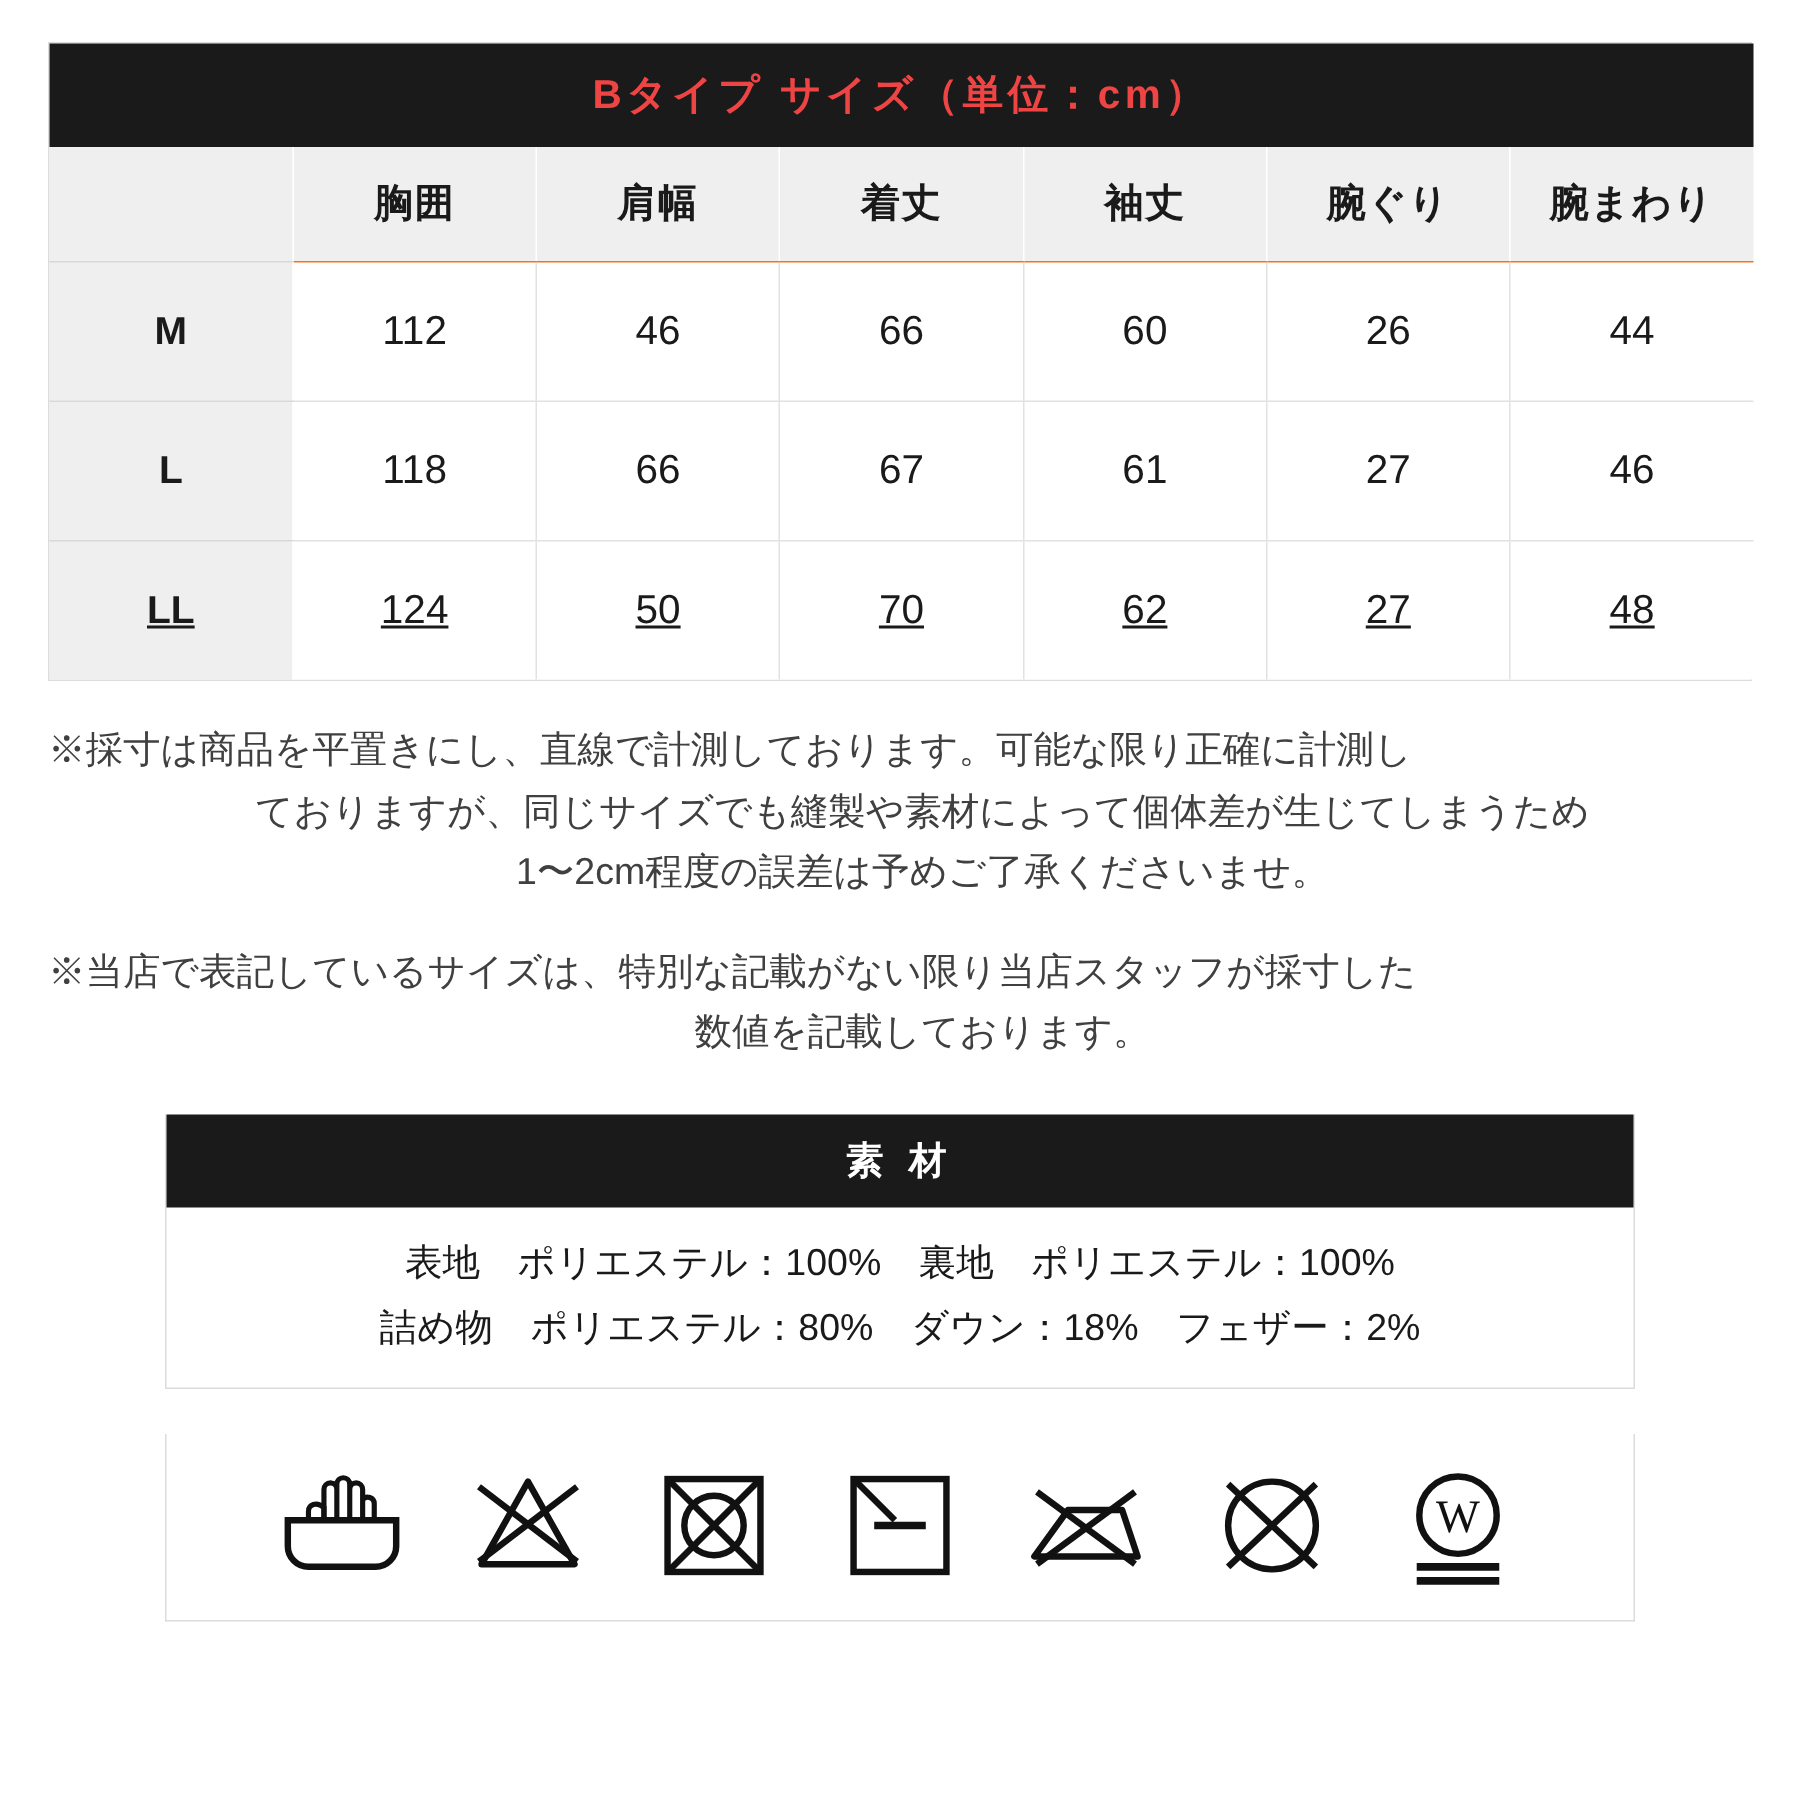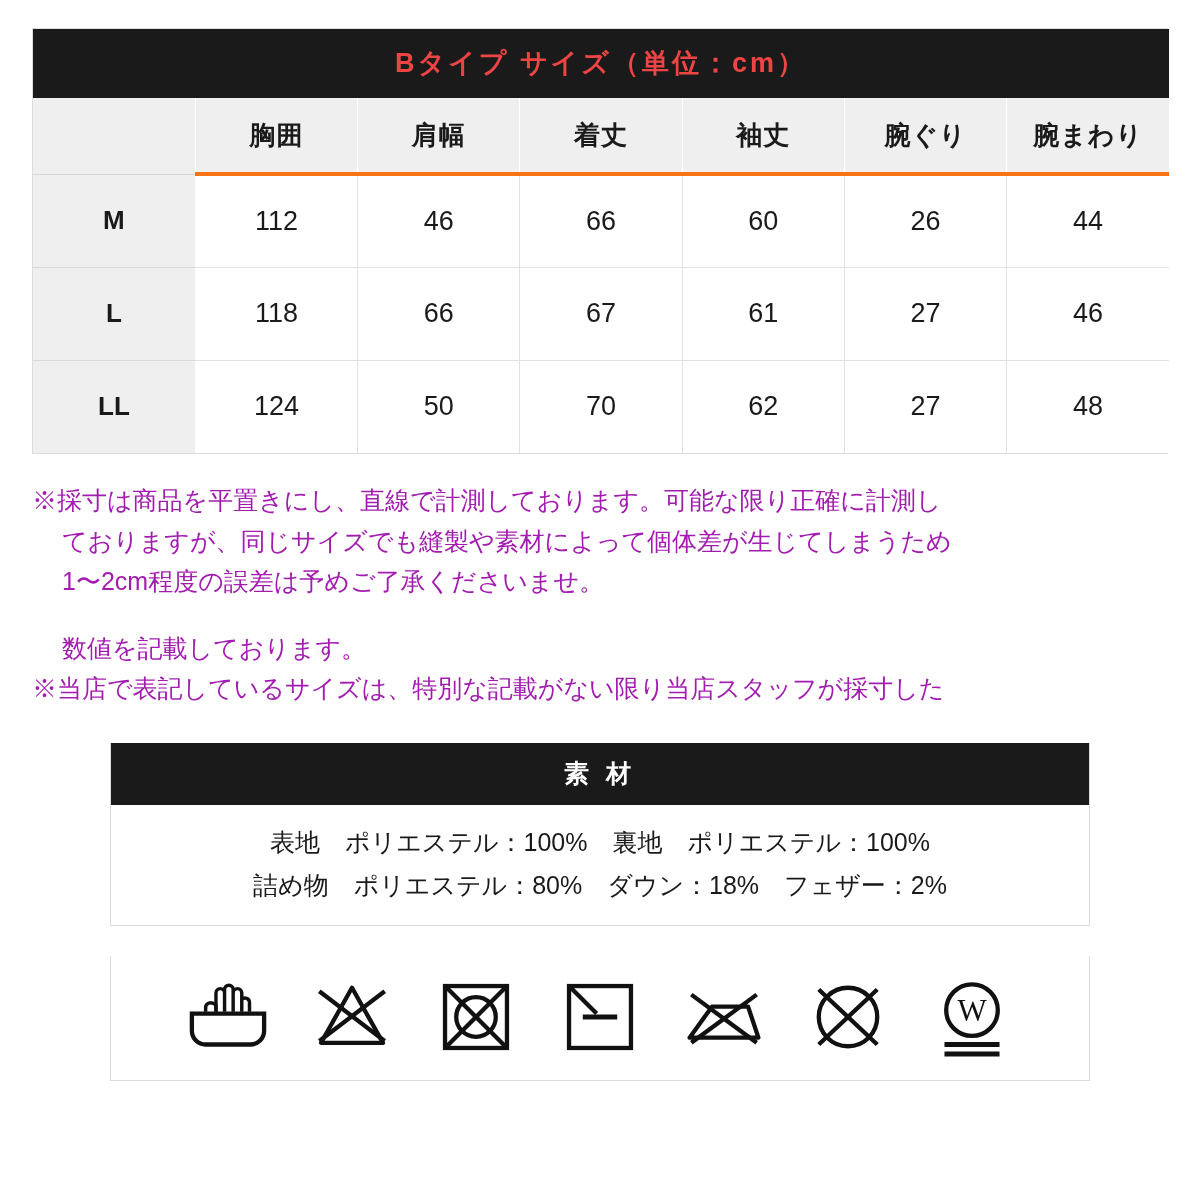--- a/index.html
+++ b/index.html
@@ -36,21 +36,21 @@
     margin-top: 32px;
   }
   .size-table th.col-head {
     background: #efefef;
     color: #1a1a1a;
     font-size: 26px;
     font-weight: bold;
     height: 76px;
     text-align: center;
     border-right: 1px solid #ffffff;
-    border-bottom: 4px solid #f97316;
+    border-bottom: 1px solid #f97316;
     letter-spacing: 1px;
   }
   .size-table th.col-head:last-child { border-right: none; }
   .size-table th.corner {
     background: #efefef;
     border-right: 1px solid #ffffff;
     border-bottom: 1px solid #d8d8d8;
     width: 128px;
   }
   .size-table td.row-head {
@@ -65,40 +65,40 @@
   .size-table td.val {
     background: #ffffff;
     font-size: 27px;
     text-align: center;
     height: 93px;
     border-right: 1px solid #e2e2e2;
     border-bottom: 1px solid #e2e2e2;
     font-weight: 400;
   }
   .size-table td.val:last-child { border-right: none; }
-  .size-table tr.last td { border-bottom: none; }
+  .size-table tr.last td { border-bottom: none; text-decoration: underline; }
 
   .table-wrap {
     border: 1px solid #dcdcdc;
     width: 1136px;
     margin: 0 auto;
   }
 
   
   .notes {
     width: 1136px;
     margin: 26px auto 0 auto;
     font-size: 25px;
     line-height: 1.62;
-    color: #a21caf;
+    color: #404040;
   }
   .note-block { margin-bottom: 26px; }
   .note-block:last-child { margin-bottom: 0; }
   .note-line { display: block; }
-  .note-line.indent { padding-left: 30px; }
+  .note-line.indent { padding-left: 30px; text-align: center; }
 
   
   .panel {
     width: 980px;
     margin: 0 auto;
     border: 1px solid #dcdcdc;
     border-top: none;
   }
   .panel-head {
     background: #1a1a1a;
@@ -182,22 +182,22 @@
       </table>
   </div>
 
   <div class="notes">
     <div class="note-block">
       <span class="note-line">※採寸は商品を平置きにし、直線で計測しております。可能な限り正確に計測し</span>
       <span class="note-line indent">ておりますが、同じサイズでも縫製や素材によって個体差が生じてしまうため</span>
       <span class="note-line indent">1〜2cm程度の誤差は予めご了承くださいませ。</span>
     </div>
     <div class="note-block">
+      <span class="note-line">※当店で表記しているサイズは、特別な記載がない限り当店スタッフが採寸した</span>
       <span class="note-line indent">数値を記載しております。</span>
-      <span class="note-line">※当店で表記しているサイズは、特別な記載がない限り当店スタッフが採寸した</span>
     </div>
   </div>
 
   <div class="section-gap"></div>
 
   <div class="panel">
     <div class="panel-head">素 材</div>
     <div class="panel-body">
       <span class="material-line">表地　ポリエステル：100%　裏地　ポリエステル：100%</span>
       <span class="material-line">詰め物　ポリエステル：80%　ダウン：18%　フェザー：2%</span>

